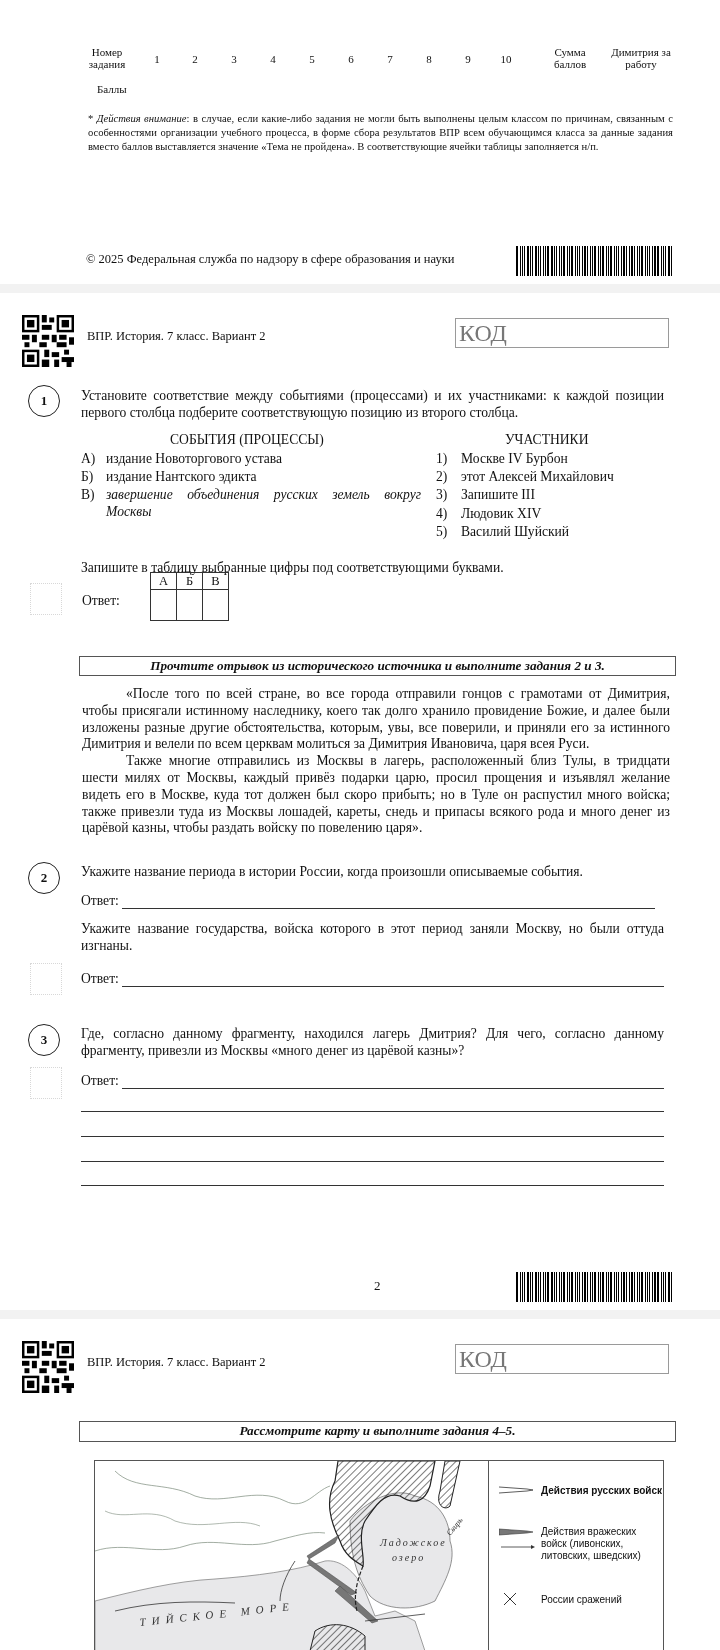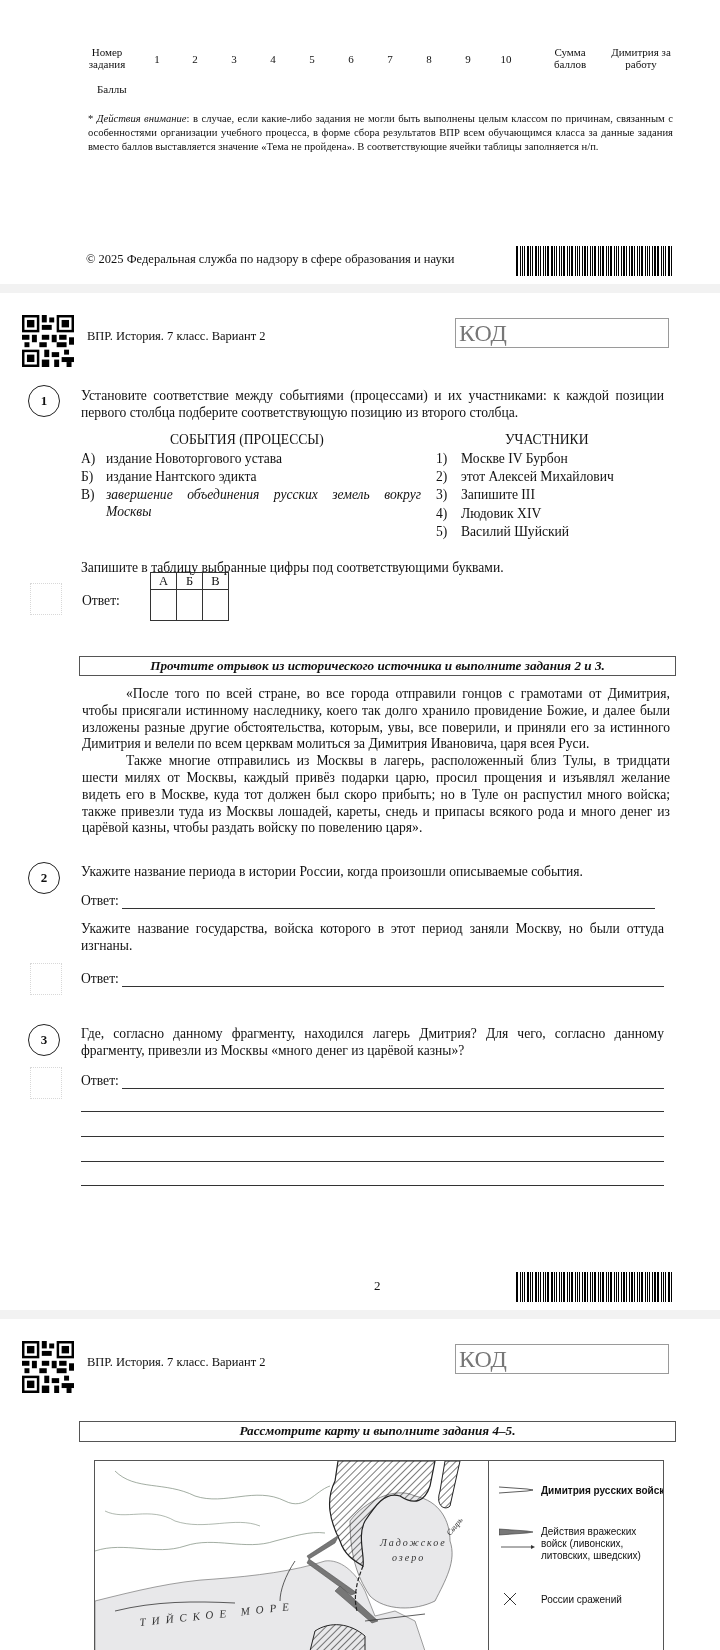--- a/index.html
+++ b/index.html
@@ -378,21 +378,21 @@
     <path d="M268,105 C262,120 258,135 262,150" stroke="#222" stroke-width="1.2" stroke-dasharray="4,2" fill="none"></path>
     <text x="285" y="85" font-family="Liberation Serif, serif" font-style="italic" font-size="10" fill="#333" letter-spacing="2">Ладожское</text>
     <text x="297" y="100" font-family="Liberation Serif, serif" font-style="italic" font-size="10" fill="#333" letter-spacing="2">озеро</text>
     <text x="45" y="165" font-family="Liberation Serif, serif" font-style="italic" font-size="11" fill="#333" letter-spacing="6" transform="rotate(-6 45 165)">ТИЙСКОЕ МОРЕ</text>
     <text x="355" y="75" font-family="Liberation Serif, serif" font-style="italic" font-size="8" fill="#333" transform="rotate(-50 355 75)">Свирь</text>
   </svg>
   <div class="legend">
     <svg style="position:absolute;left:10px;top:25px;" width="36" height="8">
         <path d="M0,1 L28,3 L34,4 L28,5 L0,7" fill="none" stroke="#333" stroke-width="0.8"></path>
       </svg>
-    <div class="item" style="top:24px;font-weight:bold;">Димитрия русских войск</div>
+    <div class="item" style="top:24px;font-weight:bold;">Действия русских войск</div>
     <svg style="position:absolute;left:10px;top:67px;" width="36" height="8">
         <polygon points="0,1 28,3 34,4 28,5 0,7" fill="#777" stroke="#333" stroke-width="0.6"></polygon>
       </svg>
     <svg style="position:absolute;left:10px;top:83px;" width="36" height="6">
         <path d="M2,3 L32,3" stroke="#333" stroke-width="0.8"></path>
         <polygon points="32,1 36,3 32,5" fill="#333"></polygon>
       </svg>
     <div class="item" style="top:65px;">
       <div>Действия вражеских</div>
       <div>войск (ливонских,</div>

